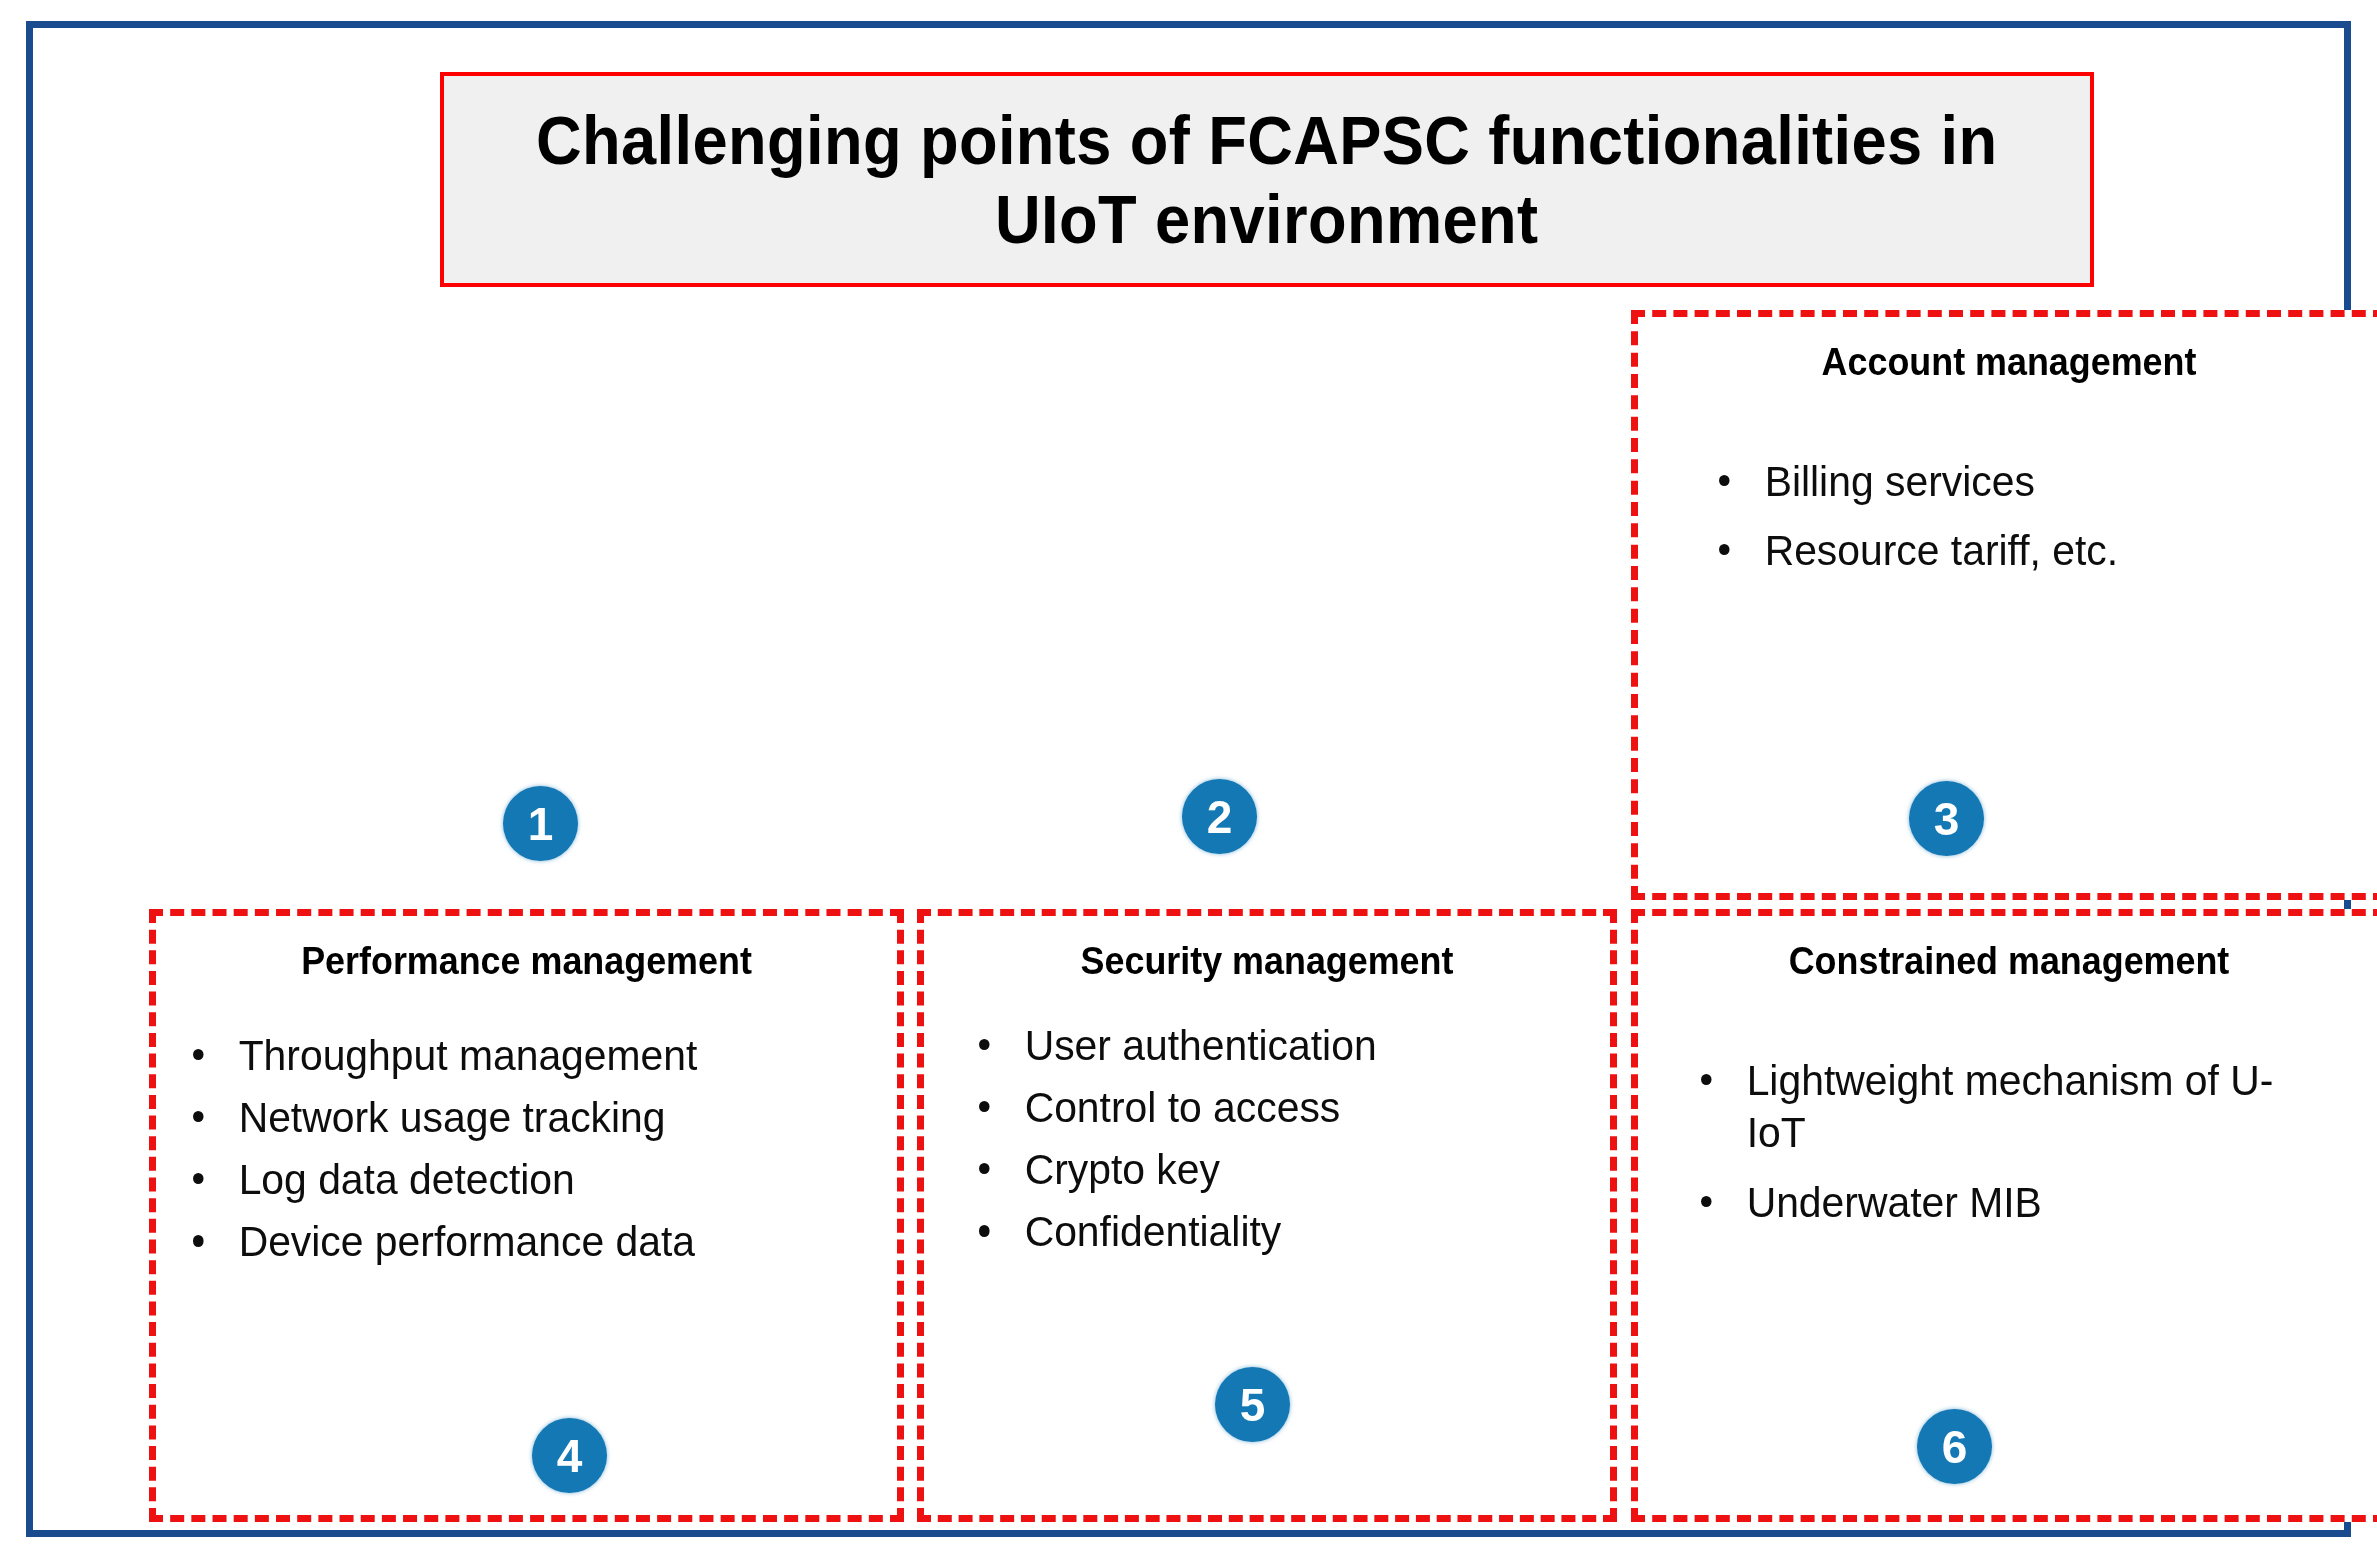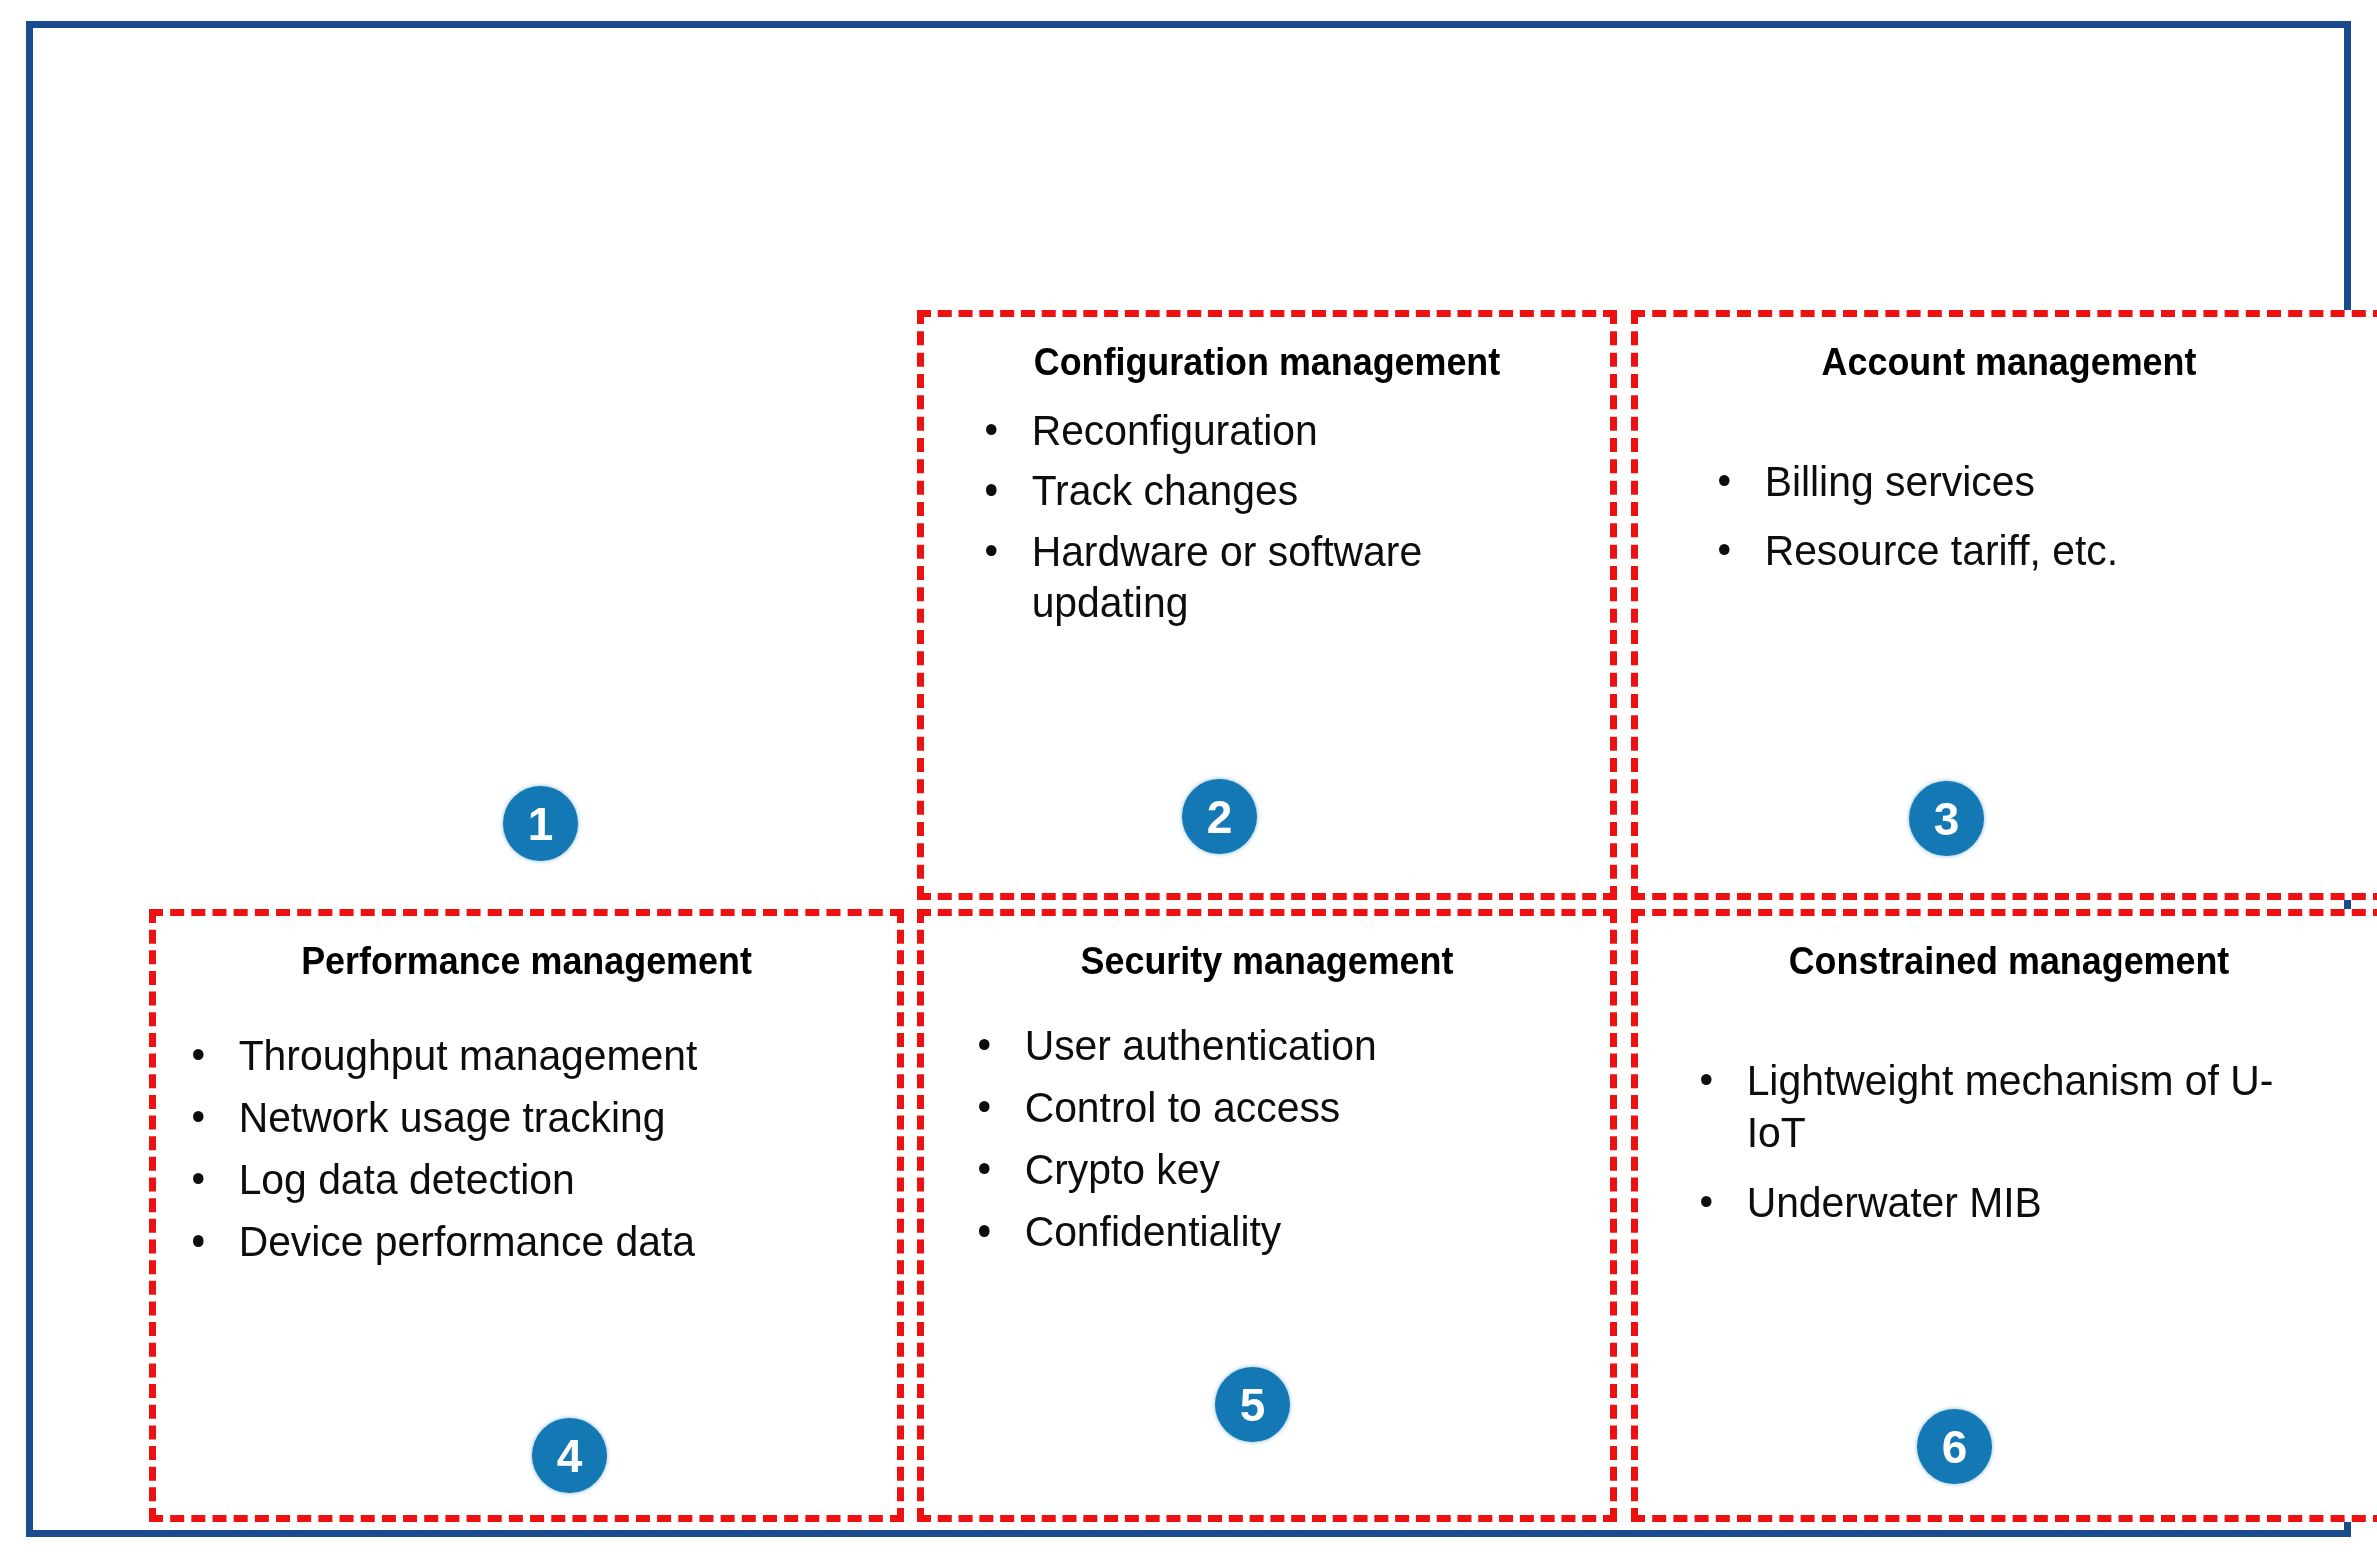--- a/index.html
+++ b/index.html
@@ -135,32 +135,26 @@
   .badge-3{left:1876px; top:753px;}
   .badge-4{left:499px;  top:1390px;}
   .badge-5{left:1182px; top:1339px;}
   .badge-6{left:1884px; top:1381px;}
 </style>
 </head>
 <body>
 
 <div id="outer-frame">
 
-
-
-  <div class="card col-2 row-1">
-    <div class="card-inner">
-      <div class="card-title">Configuration management</div>
-      <ul class="bullets b-pad-2">
-        <li><span class="dot"></span><span>Reconfiguration</span></li>
-        <li><span class="dot"></span><span>Track changes</span></li>
-        <li><span class="dot"></span><span>Hardware or software updating</span></li>
-      </ul>
-    </div>
-  </div>
+  <div id="title-box">
+    <div id="title-text">Challenging points of FCAPSC functionalities in
+UIoT environment</div>
+  </div>
+
+
 
   <div class="card col-3 row-1">
     <div class="card-inner">
       <div class="card-title">Account management</div>
       <ul class="bullets b-pad-3">
         <li><span class="dot"></span><span>Billing services</span></li>
         <li><span class="dot"></span><span>Resource tariff, etc.</span></li>
       </ul>
     </div>
   </div>

